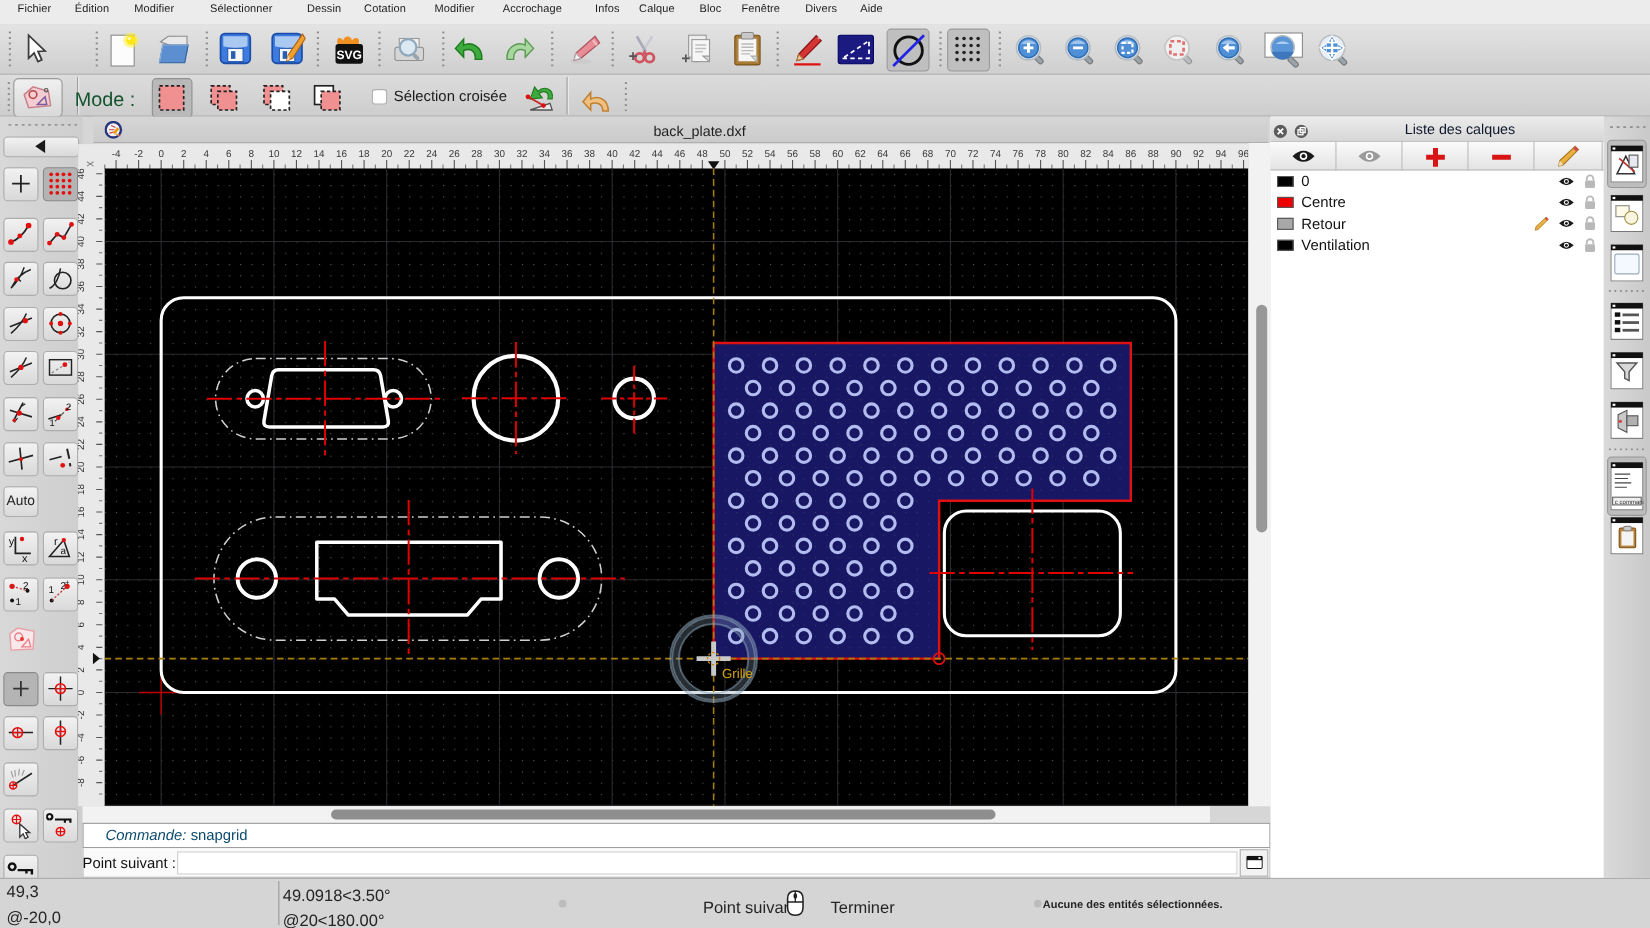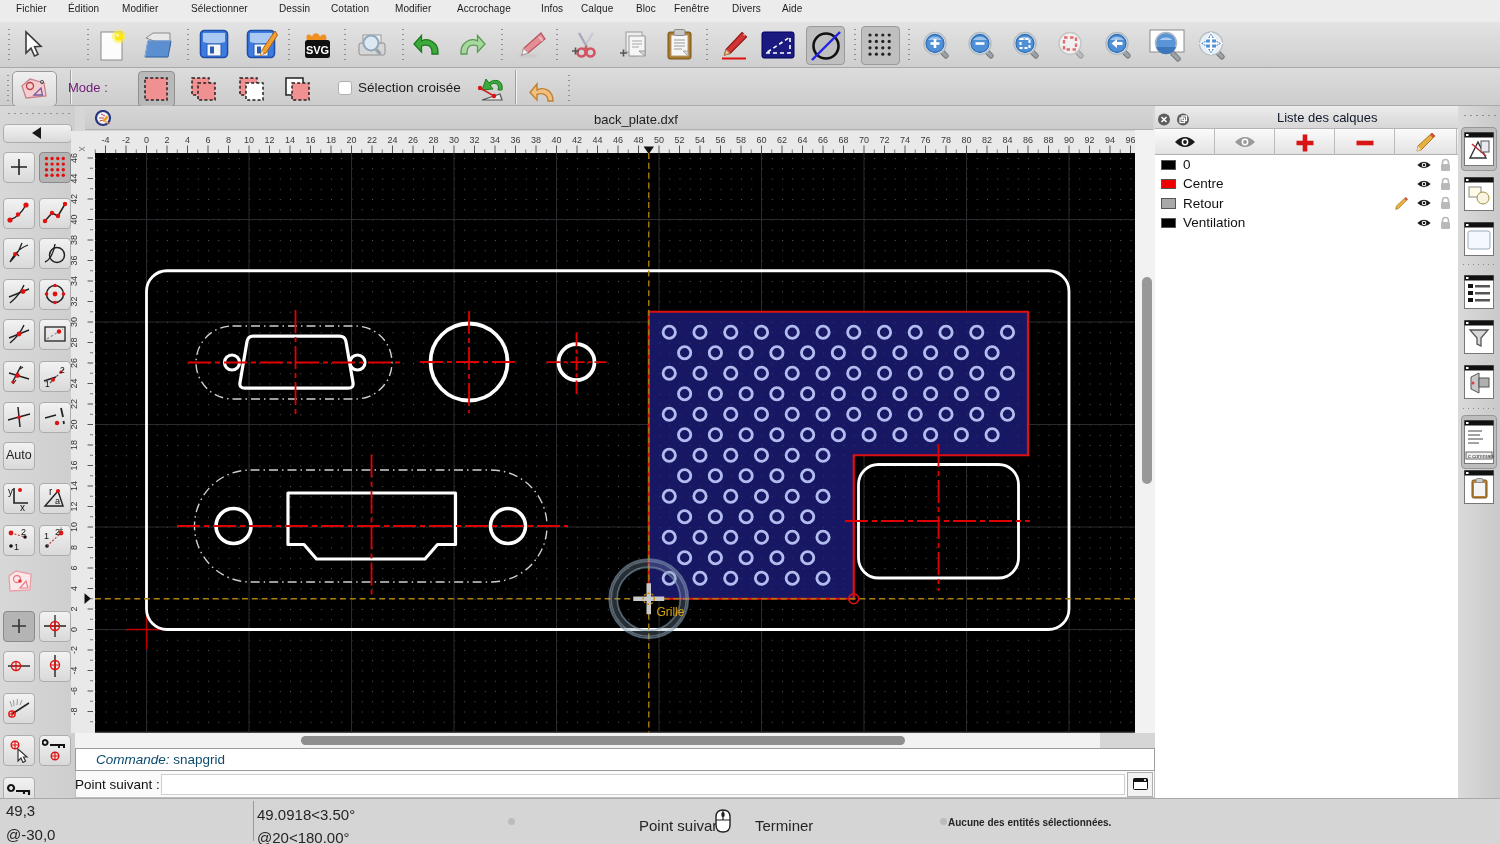--- a/index.html
+++ b/index.html
@@ -223,21 +223,21 @@
 <div class="abs" style="left:70px;top:70px;width:1px;height:34px;background:#9e9e9e;box-shadow:1px 0 0 #f2f2f2"></div>
 <div class="abs" style="left:515px;top:70px;width:1px;height:34px;background:#9e9e9e;box-shadow:1px 0 0 #f2f2f2"></div>
 <div class="sep" style="left:568px;top:73px;height:28px"></div>
 <div class="abs" style="left:12px;top:71px;width:45px;height:36px;background:linear-gradient(#f0f0f0,#d8d8d8);border:1.5px solid #9a9a9a;border-radius:5px"></div>
 <svg class="abs" style="left:20px;top:76px" width="30" height="26" viewBox="0 0 30 26">
     <path d="M2 10 L10 3 L24 7 L26 20 L6 22 Z" fill="#f3cdd2" stroke="#c87f8a" stroke-width="1.3"></path>
     <circle cx="10" cy="10" r="3.5" fill="none" stroke="#b44" stroke-width="1.4"></circle>
     <path d="M14 19 L21 12 L22.5 19 Z" fill="none" stroke="#7a5a9a" stroke-width="1.3"></path>
     <circle cx="22" cy="6" r="1.6" fill="none" stroke="#555"></circle>
   </svg>
-<span class="abs" style="left:68px;top:80px;font-size:13px;color:#701a75">Mode :</span>
+<span class="abs" style="left:68px;top:80px;font-size:18px;color:#14532d">Mode :</span>
 <div class="abs" style="left:138px;top:71px;width:37px;height:36px;background:#b9b9b9;border:1px solid #909090;border-radius:4px"></div>
 <svg class="abs" style="left:143px;top:76px" width="27" height="26" viewBox="0 0 27 26">
     <rect x="2" y="2" width="22" height="22" fill="#f09090" stroke="#222" stroke-width="1.5" stroke-dasharray="3 2.2"></rect>
   </svg>
 <svg class="abs" style="left:190px;top:76px" width="36" height="26" viewBox="0 0 36 26">
     <rect x="2" y="2" width="17" height="17" fill="#f09090" stroke="#222" stroke-width="1.5" stroke-dasharray="3 2.2"></rect>
     <rect x="8" y="7" width="17" height="17" fill="#f09090" stroke="#222" stroke-width="1.5" stroke-dasharray="3 2.2"></rect>
   </svg>
 <svg class="abs" style="left:238px;top:76px" width="36" height="26" viewBox="0 0 36 26">
     <rect x="2" y="2" width="17" height="17" fill="#f09090" stroke="#222" stroke-width="1.5" stroke-dasharray="3 2.2"></rect>
@@ -899,21 +899,21 @@
 <span class="abs" style="left:75px;top:776.5px;font-size:13.5px;color:#111">Point suivant :</span>
 <div class="abs" style="left:161px;top:773.5px;width:964px;height:21px;background:#fff;border:1px solid #cfcfcf"></div>
 <div class="abs" style="left:1127px;top:771.5px;width:26px;height:25px;background:#f2f2f2;border:1px solid #b0b0b0"></div>
 <svg class="abs" style="left:1133px;top:778px" width="15" height="12" viewBox="0 0 15 12">
     <rect x="0.5" y="0.5" width="14" height="11" rx="1" fill="#fff" stroke="#111"></rect>
     <rect x="0.5" y="0.5" width="14" height="3.5" fill="#111"></rect>
     <rect x="11" y="1.2" width="2" height="1.6" fill="#fff"></rect>
   </svg>
 <div class="abs statusbar"></div>
 <span class="st" style="left:6px;top:802px">49,3</span>
-<span class="st" style="left:6px;top:826px">@-30,0</span>
+<span class="st" style="left:6px;top:826px">@-20,0</span>
 <div class="abs" style="left:253px;top:801px;width:1px;height:40px;background:#999"></div>
 <span class="st" style="left:257px;top:806px">49.0918&lt;3.50°</span>
 <span class="st" style="left:257px;top:829px">@20&lt;180.00°</span>
 <div class="abs" style="left:508px;top:818px;width:7px;height:7px;border-radius:50%;background:#bcbcbc"></div>
 <span class="st" style="left:639px;top:817px">Point suivant</span>
 <svg class="abs" style="left:713px;top:808px" width="20" height="26" viewBox="0 0 20 26">
     <path d="M3 9 Q3 2 10 2 Q17 2 17 9 L17 17 Q17 24 10 24 Q3 24 3 17 Z" fill="#fff" stroke="#222" stroke-width="1.4"></path>
     <path d="M3 12 H17 M10 2 V12" stroke="#222" stroke-width="1.2"></path>
     <rect x="8.4" y="4" width="3.2" height="5" rx="1.6" fill="#222"></rect>
   </svg>

